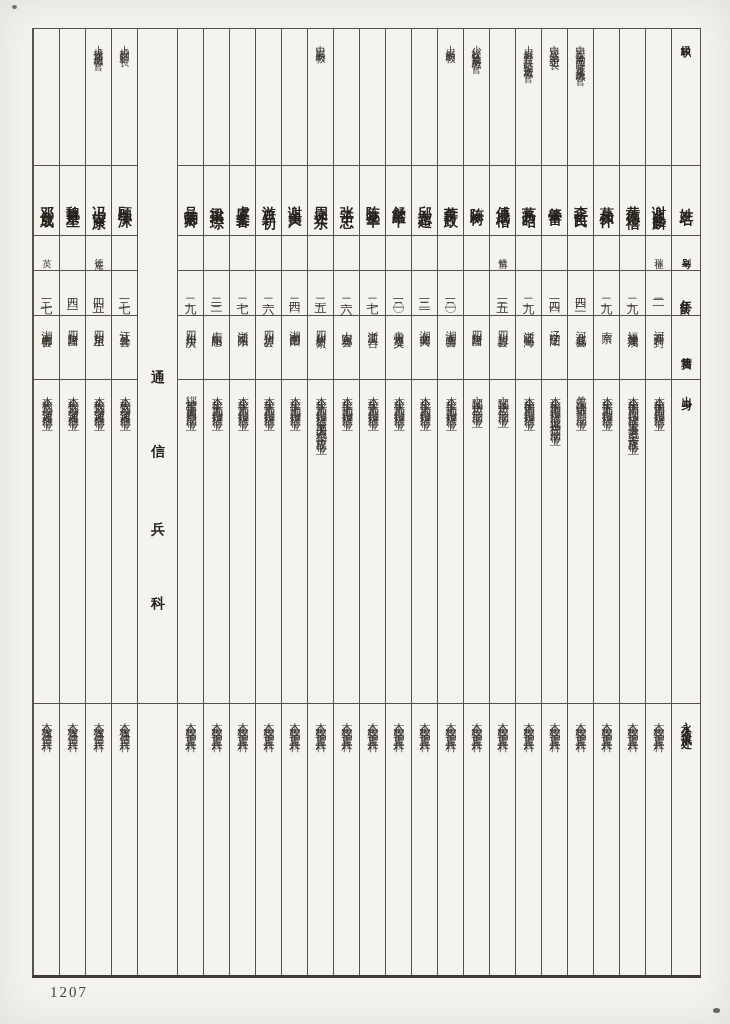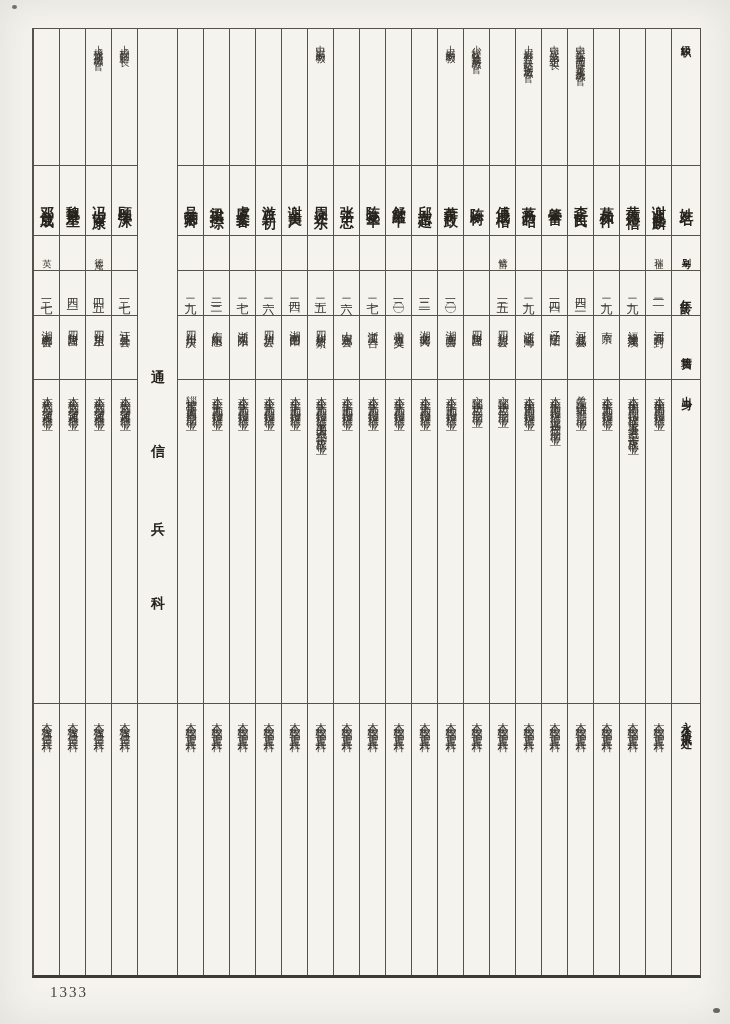--- a/index.html
+++ b/index.html
@@ -678,17 +678,17 @@
         </div>
     <div class="cell r-origin top">
           <span class="vtext">本校八期交通科毕业</span>
         </div>
     <div class="cell r-addr top">
           <span class="vtext">本校通信兵科</span>
         </div>
   </div>
 </div>
 
-  <div class="pageno">1333</div>
+  <div class="pageno">1207</div>
 
   <div class="speck speck-tl"></div>
   <div class="speck speck-br"></div>
 </div>
 
 </body></html>

